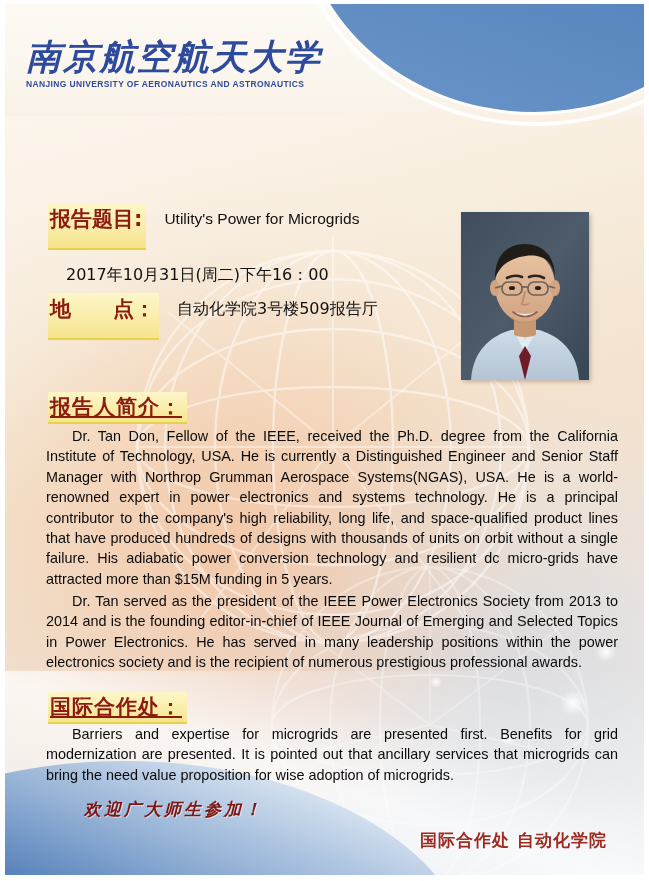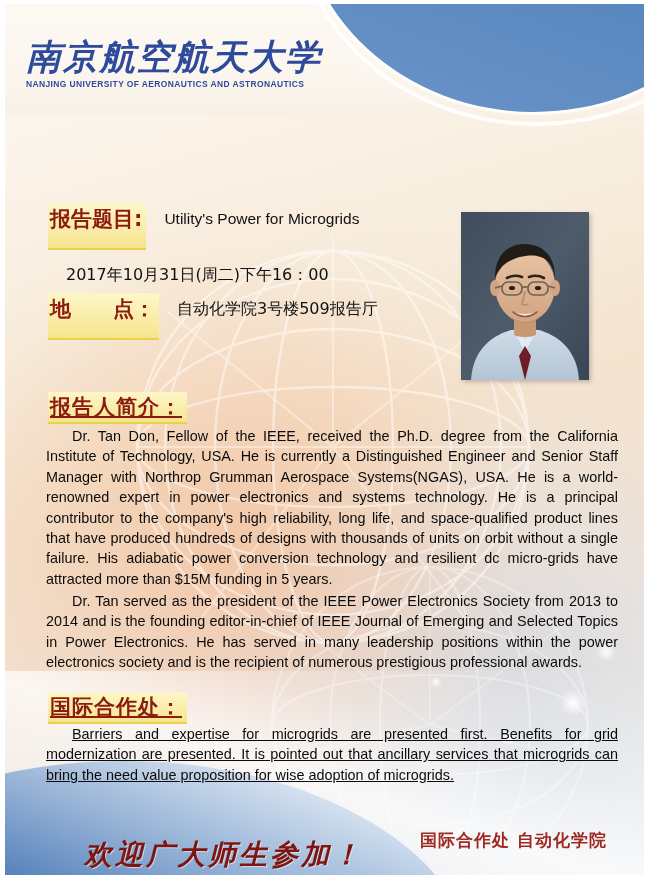--- a/index.html
+++ b/index.html
@@ -205,27 +205,27 @@
     left:38px;width:572px;
     font-size:14.4px;line-height:20.4px;
     color:#0b0b0b;
     text-align:justify;
     text-justify:inter-word;
     margin-left:8px;
   }
   .para .ind{display:inline-block;width:26px;}
   .p-bio1{top:426px;}
   .p-bio2{top:591px;}
-  .p-abs{top:724px;text-decoration:underline;}
+  .p-abs{top:724px;}
 
   
   .welcome{
-    position:absolute;left:84px;top:840px;
-    font-family:"DejaVu Sans","Liberation Sans",sans-serif;
-    font-size:28px;line-height:30px;font-weight:bold;
+    position:absolute;left:84px;top:794px;
+    font-family:"DejaVu Sans","Liberation Sans",sans-serif;
+    font-size:17px;line-height:30px;font-weight:bold;
     color:#7e1510;
     letter-spacing:3px;
     font-style:italic;
     text-shadow:1px 1px 0 rgba(255,255,255,.5);
   }
   .org{
     position:absolute;right:42px;top:820px;
     font-family:"DejaVu Sans","Liberation Sans",sans-serif;
     font-size:17px;line-height:24px;font-weight:bold;
     color:#9e2a22;

